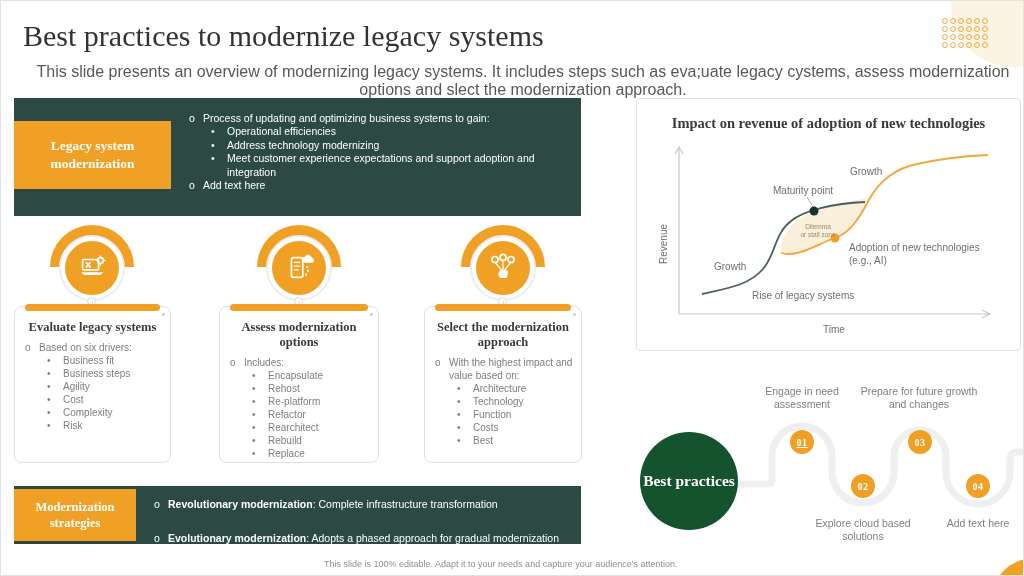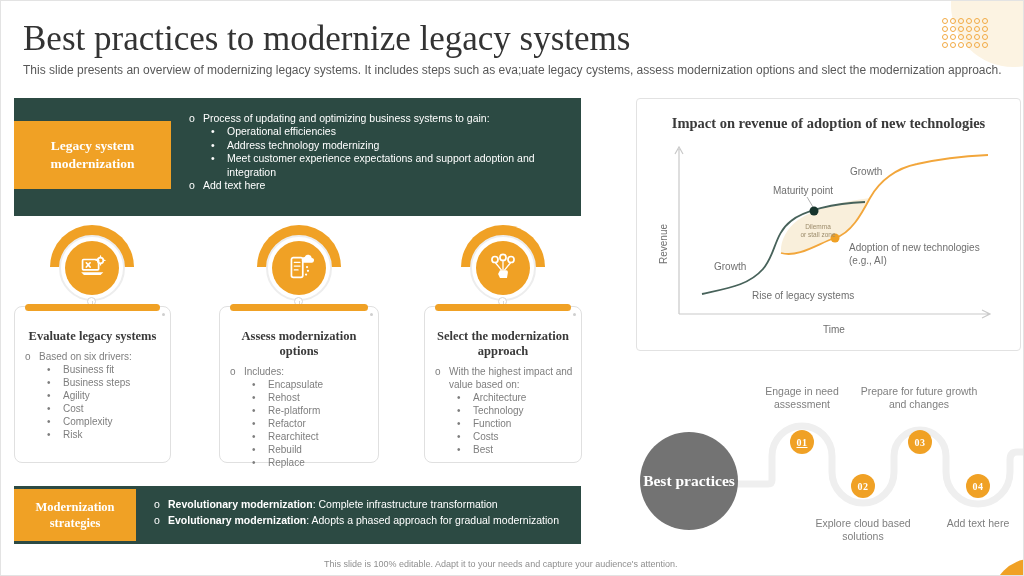--- a/index.html
+++ b/index.html
@@ -1,22 +1,22 @@
 <!DOCTYPE html>
 <html><head>
 <meta charset="utf-8">
 <style>
   html,body{margin:0;padding:0;background:#ffffff;}
   .slide{position:relative;width:1024px;height:576px;background:#fff;overflow:hidden;
          font-family:"Liberation Sans",sans-serif;border:1px solid #e3e3e3;box-sizing:border-box;}
   .serif{font-family:"Liberation Serif","DejaVu Serif",serif;}
 
   
-  .title{position:absolute;left:22px;top:18px;font-size:35px;color:#333;font-weight:400;}
-  .subtitle{position:absolute;left:22px;top:62px;font-size:12px;color:#585858;text-align:center;}
+  .title{position:absolute;left:22px;top:18px;font-size:30px;color:#333;font-weight:400;}
+  .subtitle{position:absolute;left:22px;top:62px;font-size:16px;color:#585858;text-align:center;}
 
   
   .blob{position:absolute;left:950px;top:-58px;width:124px;height:124px;border-radius:50%;background:#fcf3e2;}
   .dots{position:absolute;left:941px;top:17px;display:grid;grid-template-columns:repeat(6,6px);grid-auto-rows:6px;gap:2px;}
   .dots i{display:block;width:6px;height:6px;border:1.5px solid #f2aa44;border-radius:50%;box-sizing:border-box;}
 
   
   .panel{position:absolute;background:#2c4a43;}
   .panel1{left:13px;top:97px;width:567px;height:118px;}
   .panel2{left:13px;top:485px;width:567px;height:58px;}
@@ -40,33 +40,33 @@
   .iconbox .ring{position:absolute;left:11px;top:10px;width:62px;height:62px;border-radius:50%;background:#fff;border:2px solid #ededed;}
   .iconbox .disc{position:absolute;left:17px;top:16px;width:54px;height:54px;border-radius:50%;background:#f0a125;
                  display:flex;align-items:center;justify-content:center;}
   .iconbox .node{position:absolute;left:39px;top:72px;width:9px;height:9px;border-radius:50%;background:#fff;border:1.5px solid #d8d8d8;box-sizing:border-box;}
   .stemline{position:absolute;width:1px;height:7px;background:#d8d8d8;top:300px;}
 
   
   .card{position:absolute;top:305px;height:157px;background:#fff;border:1px solid #e0e0e0;border-radius:8px;box-sizing:border-box;}
   .card .bar{position:absolute;left:10px;right:10px;top:-3px;height:7px;border-radius:4px;background:#f0a125;}
   .card .cdot{position:absolute;right:5px;top:6px;width:3px;height:3px;border-radius:50%;background:#cfcfcf;}
-  .card h3{margin:22px 6px 6px;text-align:center;font-size:12.5px;line-height:1.2;color:#3a3a3a;font-weight:700;}
+  .card h3{margin:13px 6px 6px;text-align:center;font-size:12.5px;line-height:1.2;color:#3a3a3a;font-weight:700;}
   .card .body{padding:0 8px 0 10px;font-size:10px;color:#7e7e7e;line-height:1.3;}
 
   
   .chart-card{position:absolute;left:635px;top:97px;width:385px;height:253px;background:#fff;border:1px solid #e2e2e2;border-radius:4px;box-sizing:border-box;}
   .chart-title{position:absolute;left:0;right:0;top:16px;text-align:center;font-size:14.5px;font-weight:700;color:#3a3a3a;}
   .chart-svg{position:absolute;left:0;top:40px;}
   .chart-svg text{font-family:"Liberation Sans",sans-serif;fill:#6f6f6f;font-size:10px;}
   .chart-svg .tiny{font-size:6.5px;fill:#9c8c6b;}
 
   
   .snake{position:absolute;left:620px;top:380px;}
-  .hub{position:absolute;left:639px;top:431px;width:98px;height:98px;border-radius:50%;background:#737373;color:#fff;
+  .hub{position:absolute;left:639px;top:431px;width:98px;height:98px;border-radius:50%;background:#14532d;color:#fff;
        display:flex;align-items:center;justify-content:center;text-align:center;font-weight:700;font-size:15.5px;line-height:1.25;}
   .badge{position:absolute;width:24px;height:24px;border-radius:50%;background:#f0a125;color:#fff;font-weight:700;font-size:10px;
          display:flex;align-items:center;justify-content:center;letter-spacing:.5px;}
   .steplabel{position:absolute;text-align:center;font-size:10.5px;color:#7f7f7f;line-height:1.25;}
 
   
   .footer{position:absolute;left:323px;top:558px;font-size:9px;color:#8f8f8f;}
   .corner{position:absolute;left:992px;top:558px;width:76px;height:76px;border-radius:50%;background:#f0a125;}
 </style>
 </head>
@@ -288,21 +288,21 @@
     </div>
   </div>
 
   <div class="panel panel2">
     <div class="panel-label serif">Modernization strategies</div>
     <div class="panel-body">
       <div class="brow">
           <span class="mk mk-o"></span>
         <span><b>Revolutionary modernization</b><span>: Complete infrastructure transformation</span></span>
         </div>
-      <div class="brow" style="margin-top:3px;">
+      <div class="brow" style="margin-top:21px;">
           <span class="mk mk-o"></span>
         <span><b>Evolutionary modernization</b><span>: Adopts a phased approach for gradual modernization</span></span>
         </div>
     </div>
   </div>
 
   <div class="chart-card">
     <div class="chart-title serif">Impact on revenue of adoption of new technologies</div>
     <svg class="chart-svg" width="385" height="212" viewBox="0 0 385 212">
 

